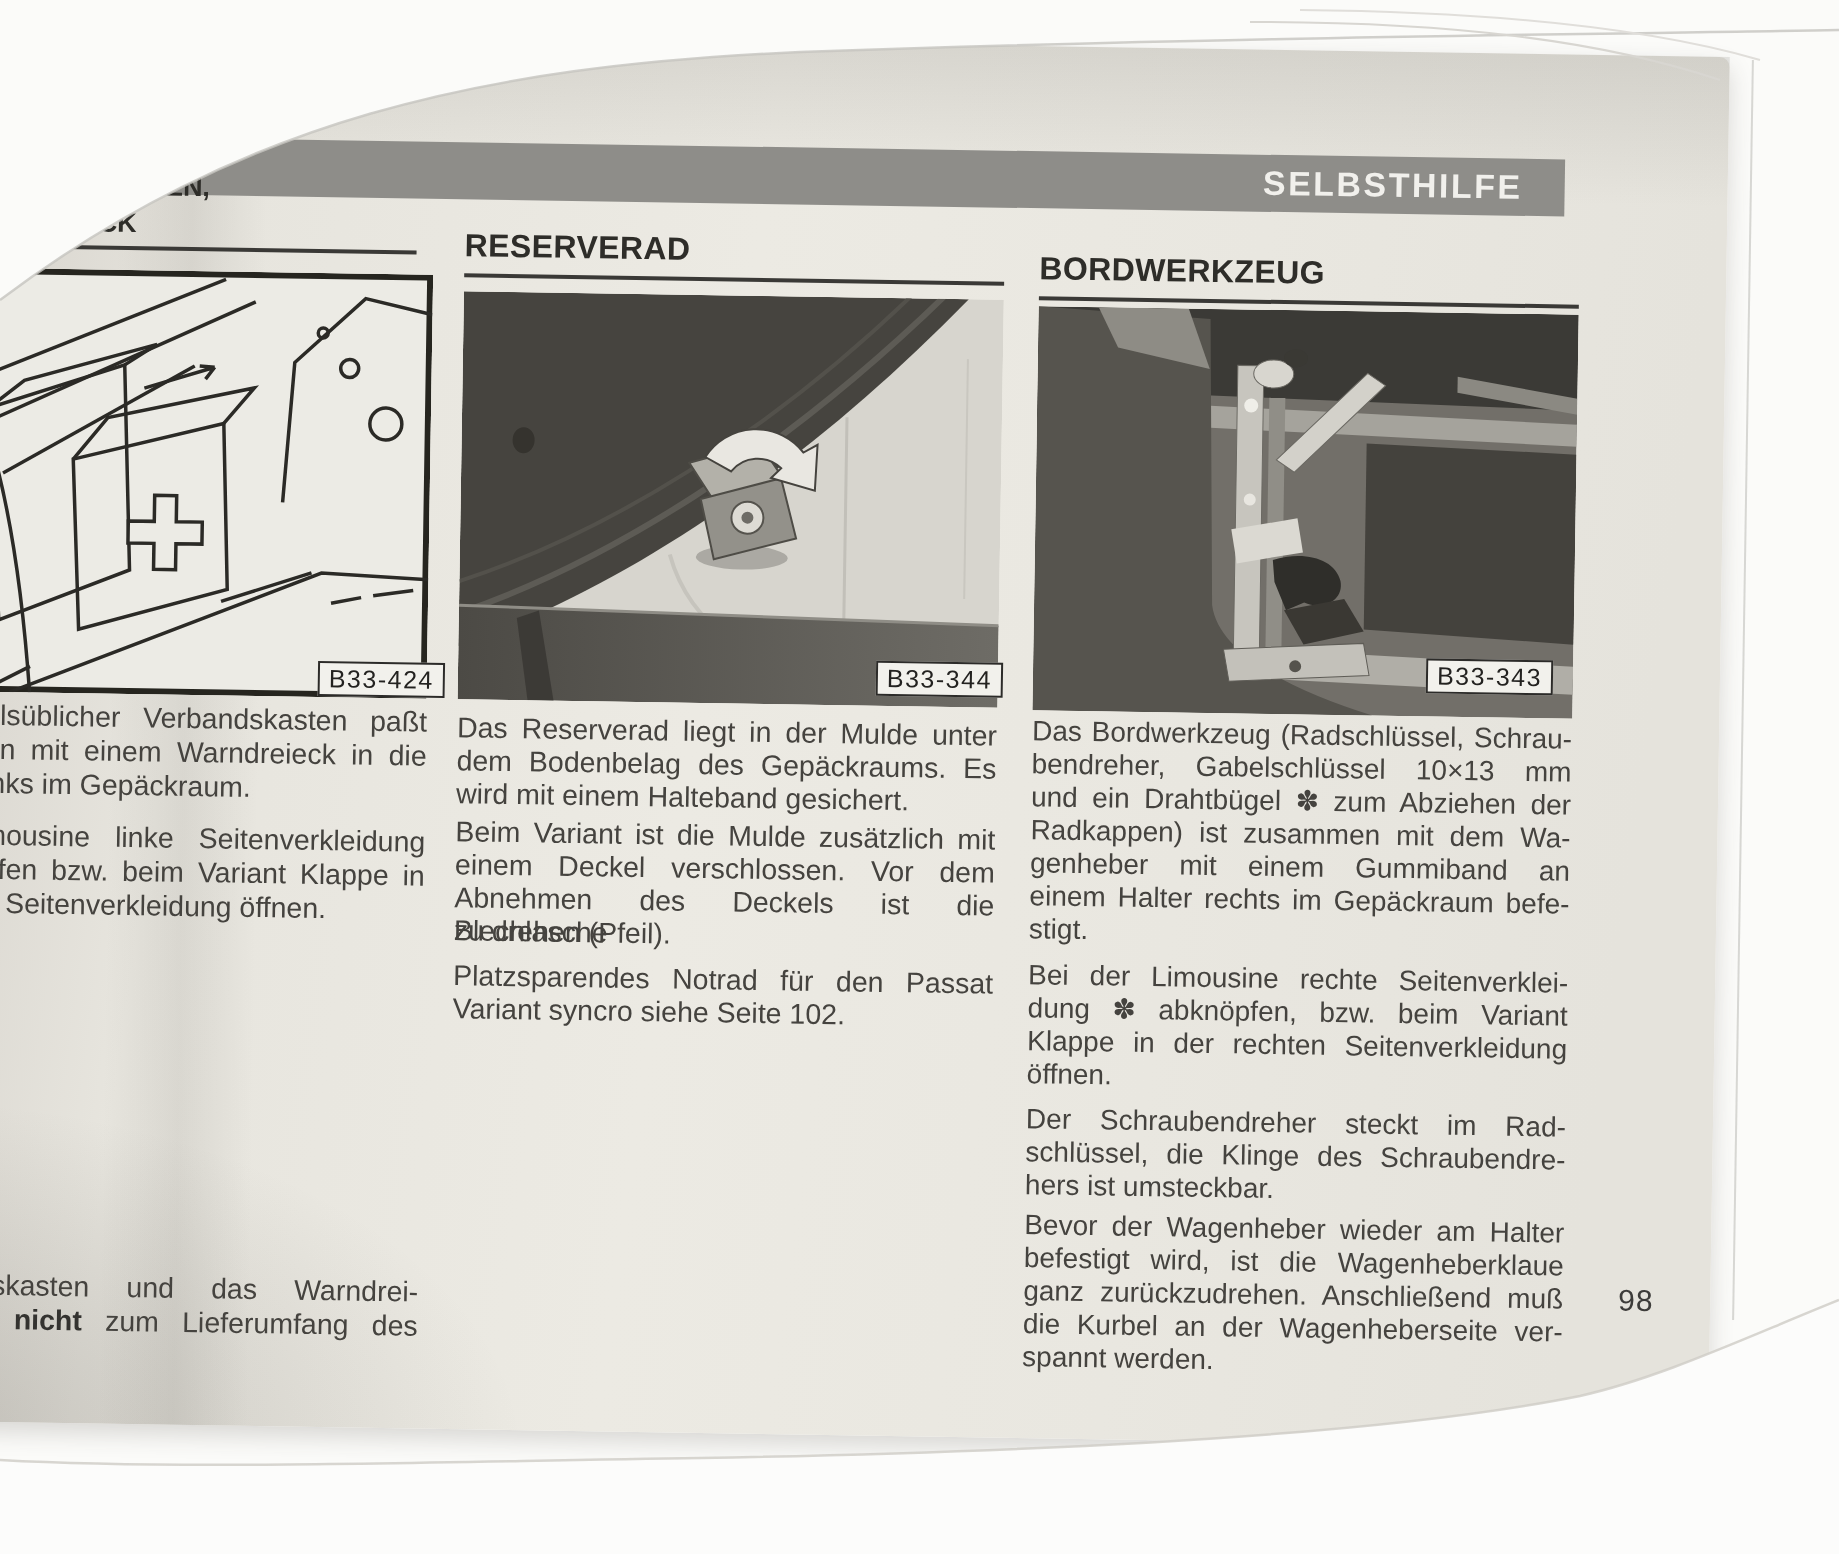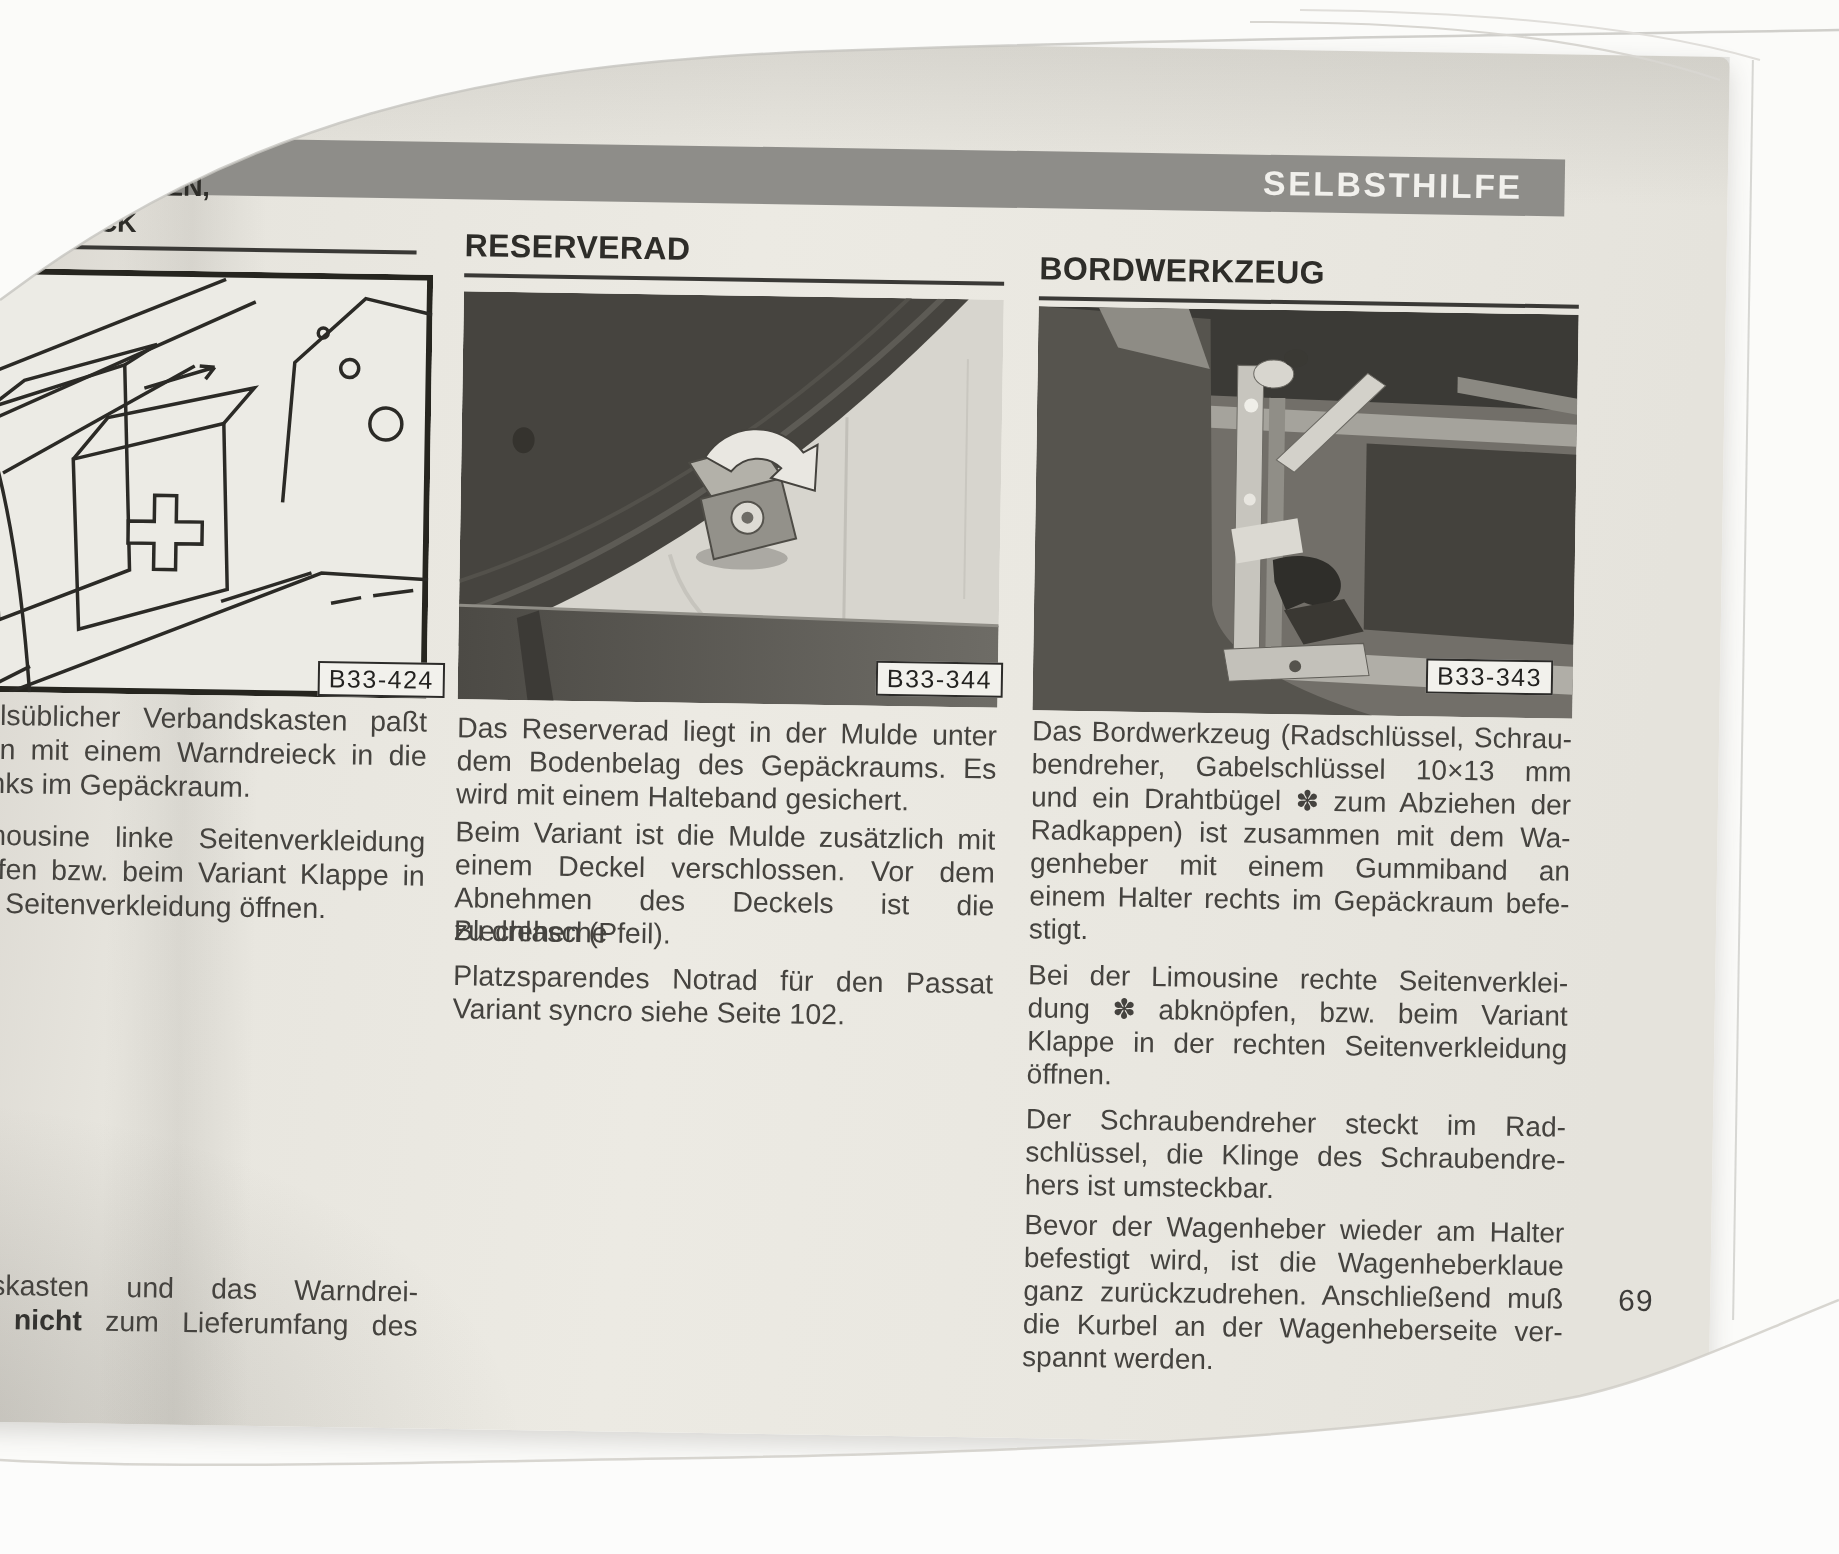--- a/index.html
+++ b/index.html
@@ -211,21 +211,21 @@
     <div class="ln">hers ist umsteckbar.</div>
   </div>
   <div class="coltext rgt w540" style="left:1163px;top:1162px;width:540px;">
     <div class="ln jl">Bevor der Wagenheber wieder am Halter</div>
     <div class="ln jl">befestigt wird, ist die Wagenheberklaue</div>
     <div class="ln jl">ganz zurückzudrehen. Anschließend muß</div>
     <div class="ln jl">die Kurbel an der Wagenheberseite ver-</div>
     <div class="ln">spannt werden.</div>
   </div>
 
-  <div class="pagenum" style="left:1758px;top:1228px;">69</div>
+  <div class="pagenum" style="left:1758px;top:1228px;">98</div>
 </div>
 
 <svg class="overlay" width="1839" height="320" viewBox="0 0 1839 320">
   <path d="M0,0 H1839 V30 C1600,34 1200,38 800,52 C480,66 240,120 0,300 Z" fill="#fbfbf9"></path>
   <path d="M0,300 C240,120 480,66 800,52 C1200,38 1600,34 1839,30" fill="none" stroke="#c6c4bf" stroke-width="2.5" opacity=".8"></path>
   <path d="M1250,22 C1450,22 1600,40 1720,80" fill="none" stroke="#d8d6d1" stroke-width="2"></path>
   <path d="M1300,10 C1500,12 1650,28 1760,60" fill="none" stroke="#e0deda" stroke-width="2"></path>
 </svg>
 
 <svg class="overlay" style="top:1280px;" width="1839" height="274" viewBox="0 1280 1839 274">

